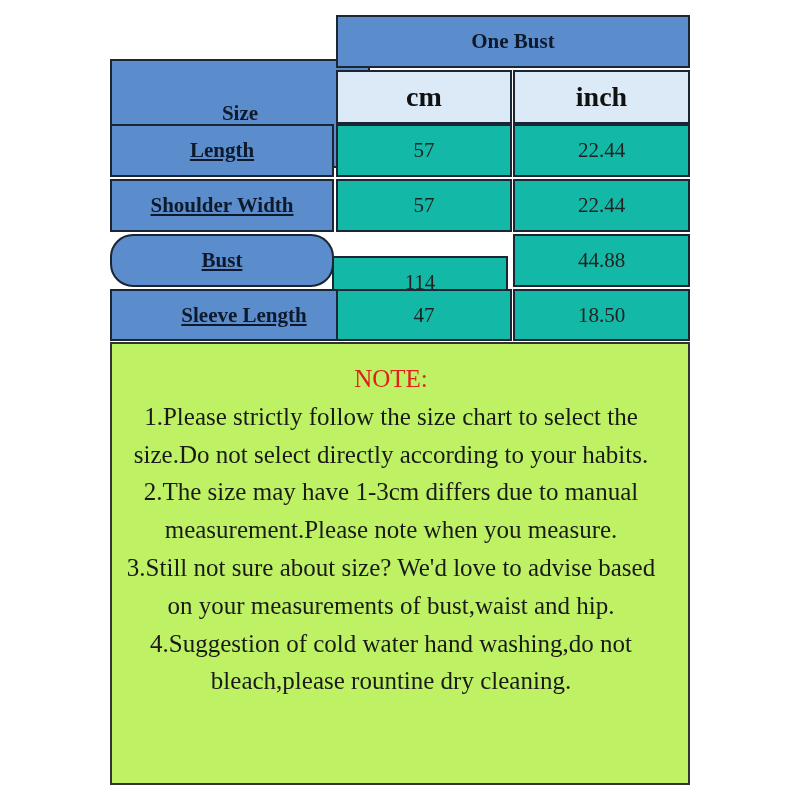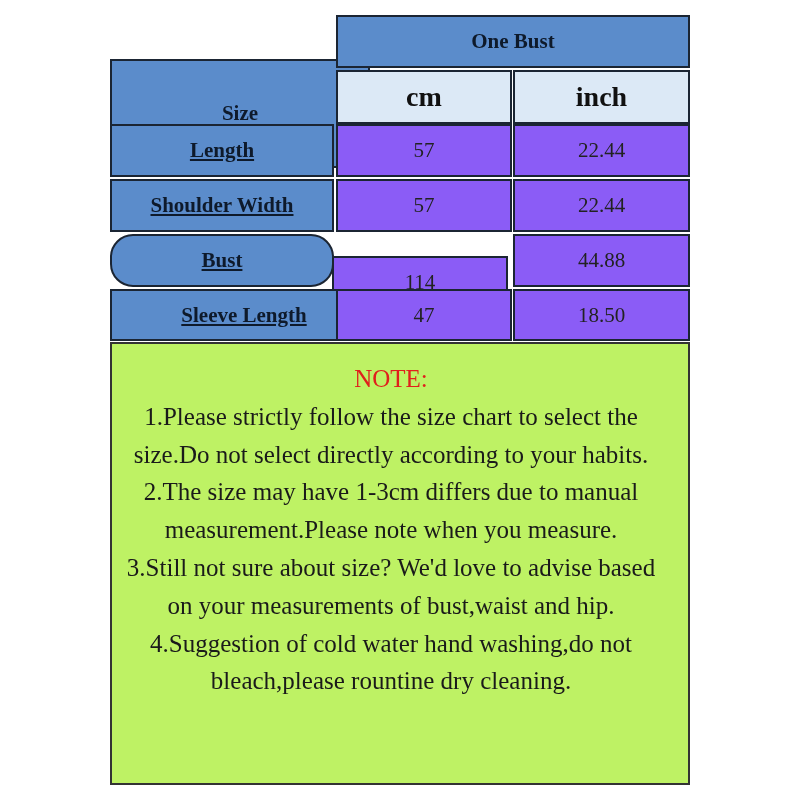--- a/index.html
+++ b/index.html
@@ -39,21 +39,21 @@
       color: #111;
     }
     .label {
       background: #5b8ccb;
       font-weight: bold;
       font-size: 21px;
       color: #0e1a2b;
       text-decoration: underline;
     }
     .val {
-      background: #8b5cf6;
+      background: #14b8a6;
       font-size: 21px;
       color: #222;
     }
     .note {
       position: absolute;
       box-sizing: border-box;
       left: 110px;
       top: 342px;
       width: 580px;
       height: 443px;

